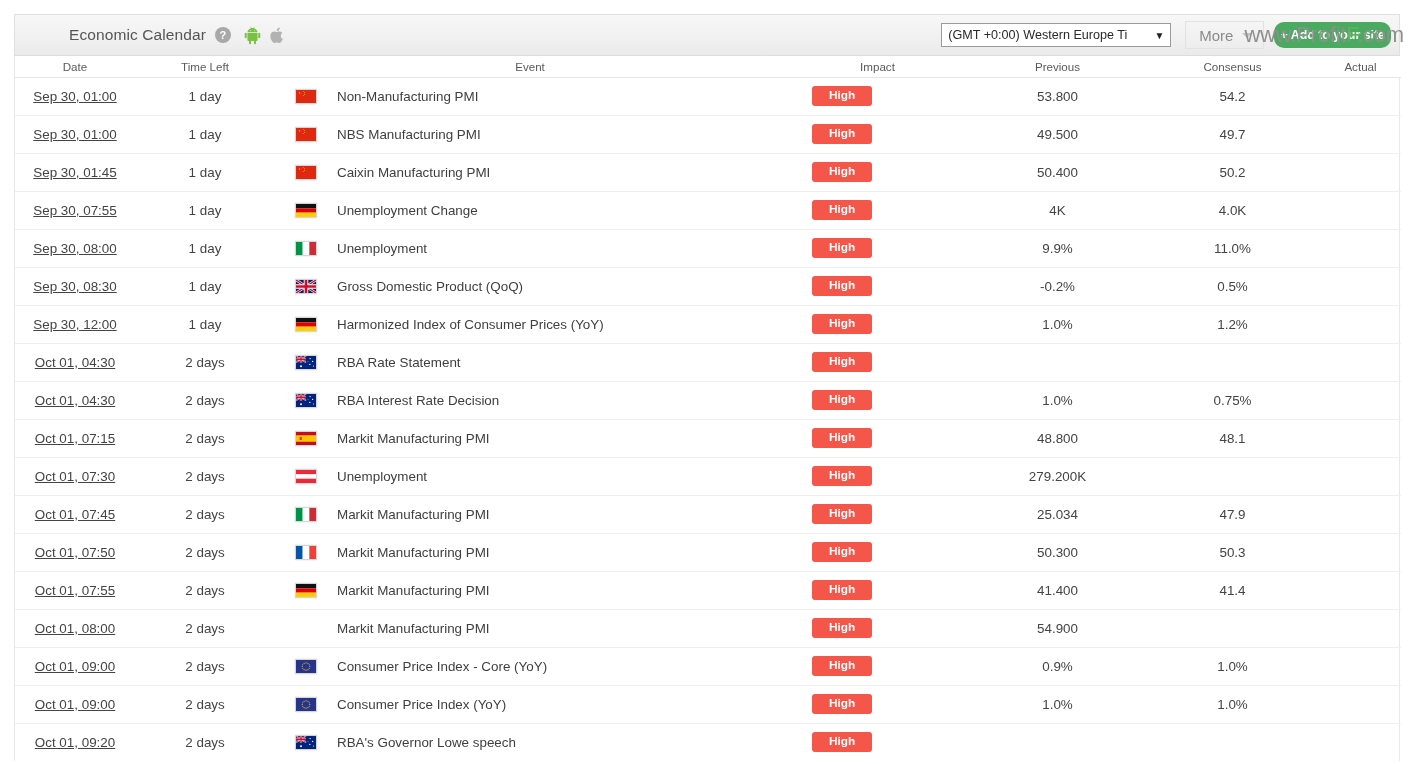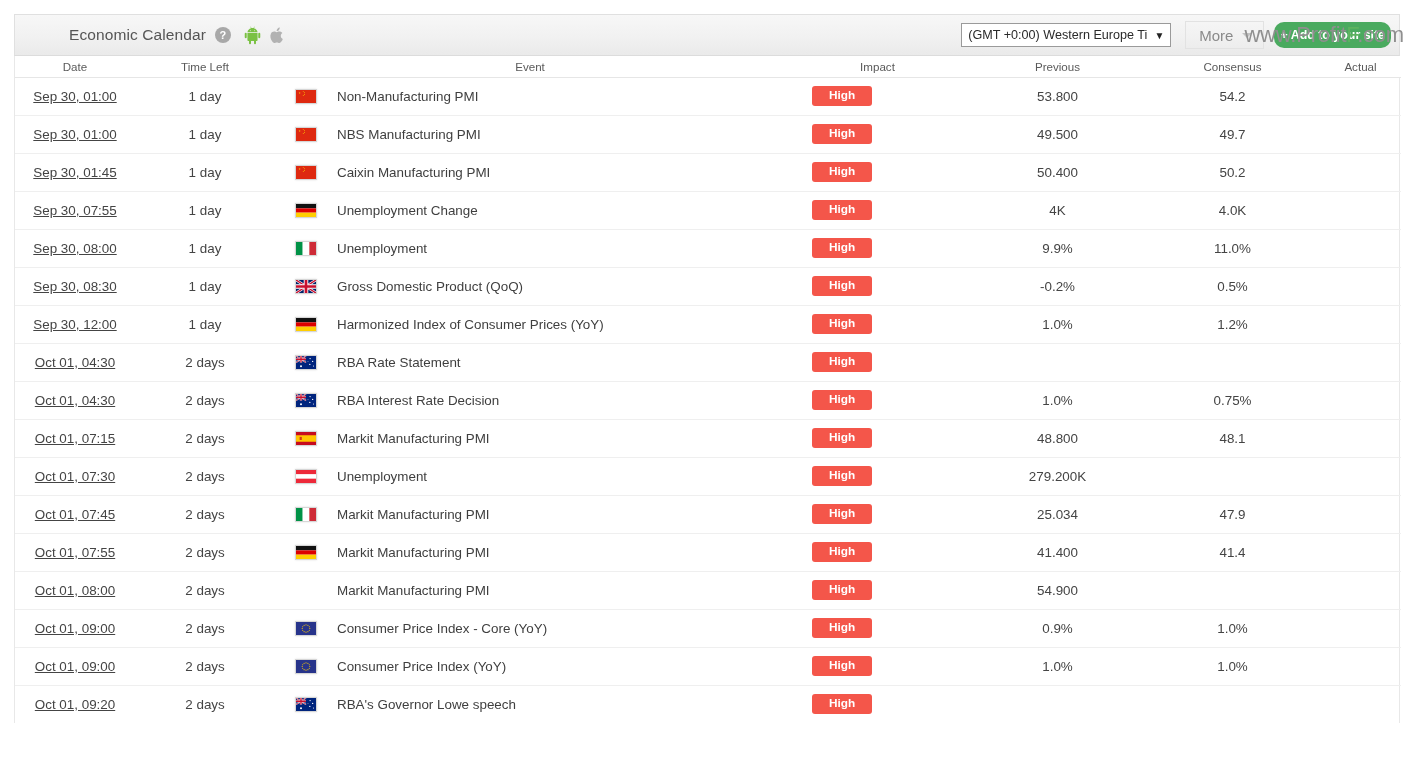--- a/index.html
+++ b/index.html
@@ -68,21 +68,21 @@
   .apple-icon   { width: 17px; height: 19px; display:block; cursor:pointer; }
 
   .topbar-right {
     margin-left: auto;
     display: flex;
     align-items: center;
     gap: 0;
   }
 
   .tz-select {
-    width: 210px;
+    width: 230px;
     height: 24px;
     background: #ffffff;
     border: 1px solid #9a9a9a;
     font-size: 12.6px;
     color: #2a2a2a;
     font-family: "Liberation Sans", sans-serif;
     display: flex;
     align-items: center;
     padding: 0 6px;
     cursor: pointer;
@@ -594,20 +594,40 @@
                 </span>
                 <span class="event-name">Markit Manufacturing PMI</span>
               </div>
             </td>
             <td class="td-impact"><span class="impact-badge" style="background: rgb(244, 86, 74);">High</span></td>
             <td class="td-previous">25.034</td>
             <td class="td-consensus">47.9</td>
             <td class="td-actual"></td>
           </tr>
           <tr>
+            <td class="td-date">Oct 01, 07:50</td>
+            <td class="td-timeleft">2 days</td>
+            <td class="td-event">
+              <div class="event-cell">
+                <span class="flag-slot">
+                  <svg class="flag" viewBox="0 0 22 15" preserveAspectRatio="none">
+                    <rect width="7.34" height="15" x="0" fill="#0055a4"></rect>
+                    <rect width="7.34" height="15" x="7.34" fill="#ffffff"></rect>
+                    <rect width="7.34" height="15" x="14.66" fill="#ef4135"></rect>
+                  </svg>
+                </span>
+                <span class="event-name">Markit Manufacturing PMI</span>
+              </div>
+            </td>
+            <td class="td-impact"><span class="impact-badge" style="background: rgb(244, 86, 74);">High</span></td>
+            <td class="td-previous">50.300</td>
+            <td class="td-consensus">50.3</td>
+            <td class="td-actual"></td>
+          </tr>
+          <tr>
             <td class="td-date">Oct 01, 07:55</td>
             <td class="td-timeleft">2 days</td>
             <td class="td-event">
               <div class="event-cell">
                 <span class="flag-slot">
                   <svg class="flag" viewBox="0 0 22 15" preserveAspectRatio="none">
                     <rect width="22" height="5" y="0" fill="#111111"></rect>
                     <rect width="22" height="5" y="5" fill="#dd0000"></rect>
                     <rect width="22" height="5" y="10" fill="#ffce00"></rect>
                   </svg>

